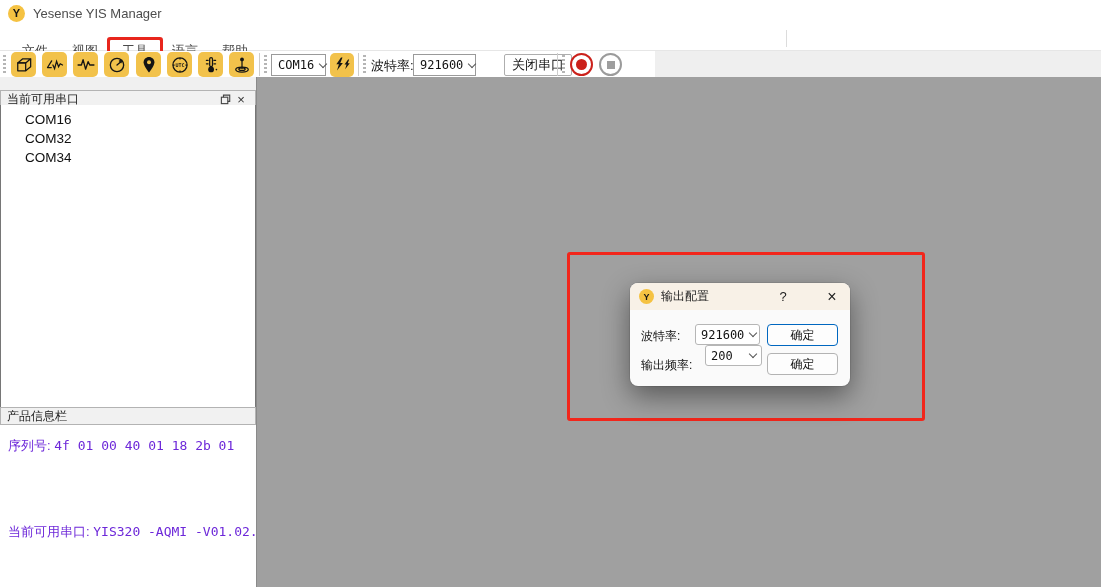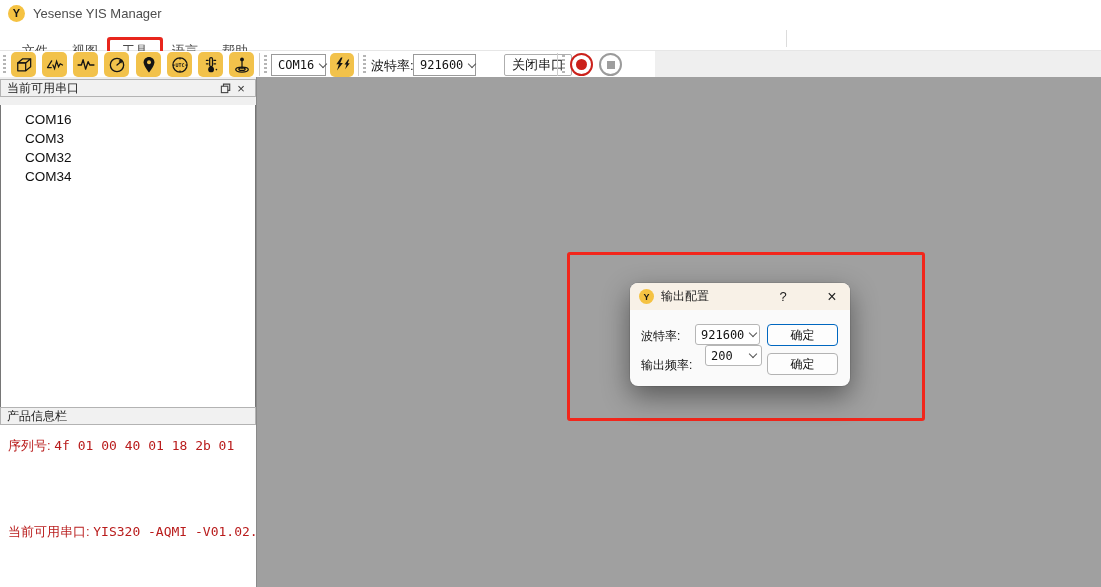--- a/index.html
+++ b/index.html
@@ -50,21 +50,21 @@
   .dock-header { position:absolute; left:0; width:256px; height:18px; background:#f1f1f1;
                  border:1px solid #b3b3b3; display:flex; align-items:center; padding:0 6px;
                  font-size:12px; color:#1c1c1c; }
   .dock-header .spacer { flex:1; }
   .dh-icon { width:16px; height:14px; display:flex; align-items:center; justify-content:center;
              color:#333; cursor:pointer; font-size:13px; line-height:1; }
   .port-list { position:absolute; left:0; top:28px; width:256px; height:376px; background:#fff;
                border:1px solid #767676; border-top:none; padding-top:5px; }
   .port-item { font-size:13.5px; color:#101010; padding-left:24px; height:19px; line-height:19px; cursor:pointer; }
   .info-area { position:absolute; left:0; top:348px; width:256px; height:162px; background:#fff; }
-  .info-line { position:absolute; left:8px; font-size:13px; color:#b91c1c; white-space:nowrap; }
+  .info-line { position:absolute; left:8px; font-size:13px; color:#6d28d9; white-space:nowrap; }
   .mono { font-family:"DejaVu Sans Mono",monospace; }
 
   
   .main { position:absolute; left:257px; top:77px; width:844px; height:510px; background:#a0a0a0; }
   .annot-rect { position:absolute; left:310px; top:175px; width:358px; height:169px;
                 border:3px solid #f2261b; border-radius:3px; }
 
   
   .dialog { position:absolute; left:373px; top:206px; width:220px; height:103px; background:#fafafa;
             border-radius:8px; box-shadow:0 10px 28px rgba(0,0,0,.45), 0 0 0 1px rgba(0,0,0,.08); }
@@ -205,37 +205,36 @@
 
     <div class="round-btn rec" style="left:570px">
       <div class="dot"></div>
     </div>
     <div class="round-btn stp" style="left:599px">
       <div class="sq"></div>
     </div>
   </div>
 
   <div class="dock">
-    <div class="dock-header" style="top:2px">
+    <div class="dock-header" style="top:13px">
       <span>当前可用串口</span>
       <span class="spacer"></span>
       <span class="dh-icon">
         <svg width="11" height="11" viewBox="0 0 12 12">
           <g fill="none" stroke="#444" stroke-width="1.2">
             <rect x="1.5" y="3.5" width="7" height="7"></rect>
             <path d="M3.8 3.5 V1.2 H10.6 V8 H8.5"></path>
           </g>
         </svg>
       </span>
       <span class="dh-icon">×</span>
     </div>
 
     <div class="port-list">
       <div class="port-item">COM16</div>
-      <div class="port-item">COM3</div>
       <div class="port-item">COM32</div>
       <div class="port-item">COM34</div>
     </div>
 
     <div class="dock-header" style="top:330px">
       <span>产品信息栏</span>
     </div>
 
     <div class="info-area">
       <div class="info-line" style="top:12px">

